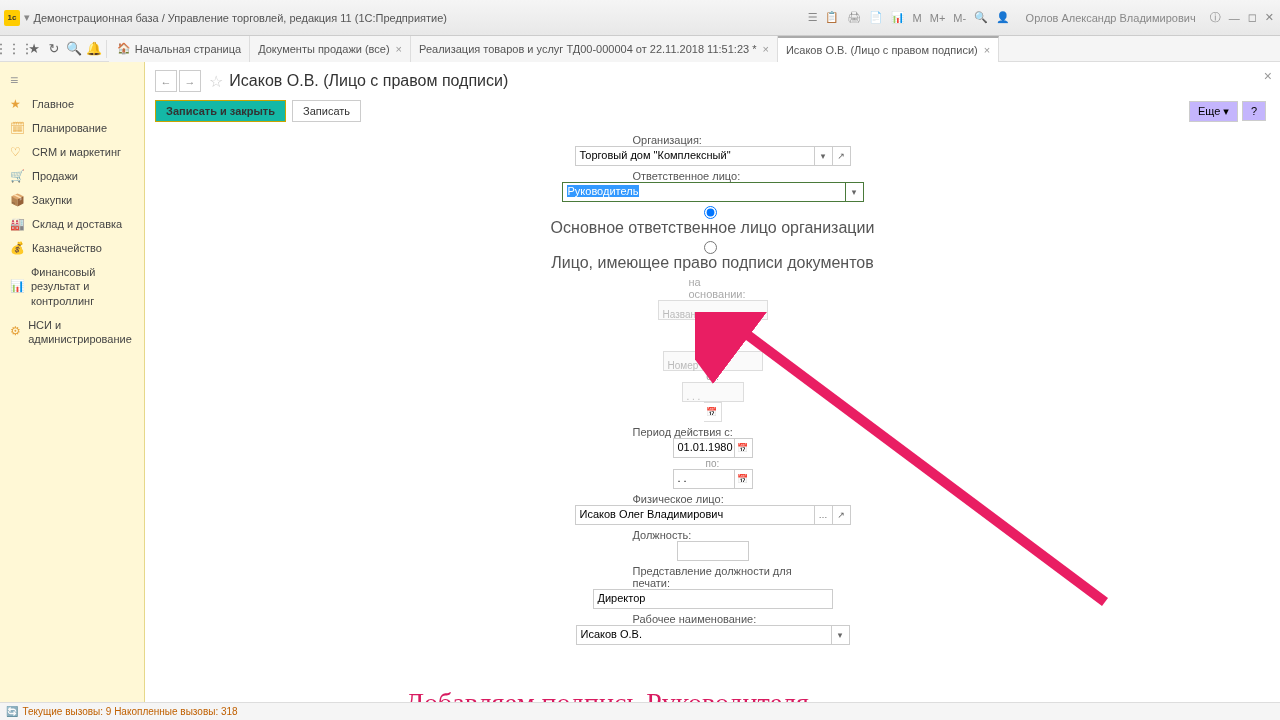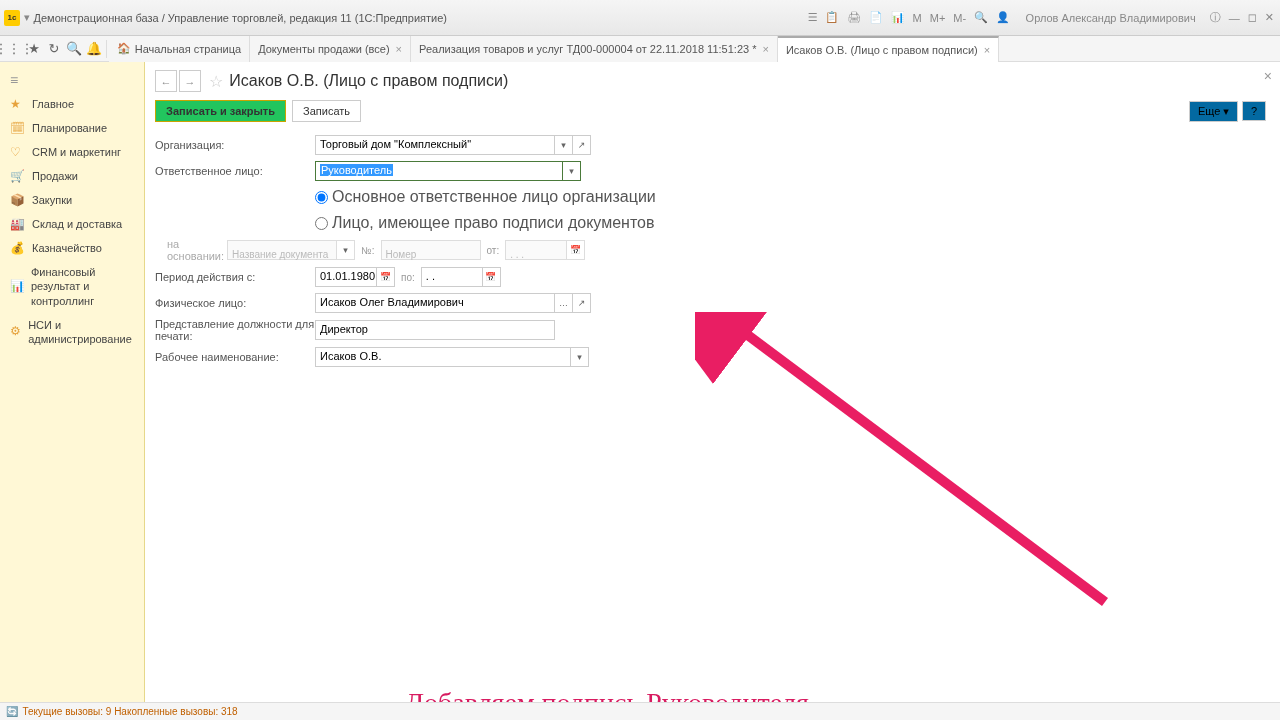--- a/index.html
+++ b/index.html
@@ -35,27 +35,27 @@
 
 
 .content-top { display: flex; align-items: center; margin-bottom: 8px; }
 .navbtn { width: 22px; height: 22px; border: 1px solid #ccc; background: #fff; color: #888; display: flex; align-items: center; justify-content: center; margin-right: 2px; cursor: pointer; font-size: 11px; }
 .star { margin: 0 6px; color: #ccc; font-size: 16px; }
 .page-title { font-size: 16px; color: #333; }
 .close-x { position: absolute; right: 8px; top: 6px; color: #999; cursor: pointer; font-size: 14px; }
 
 
 .actionbar { display: flex; align-items: center; margin-bottom: 12px; }
-.btn-primary { background: #22c55e; border: 1px solid #c9a400; padding: 4px 10px; font-size: 11px; font-weight: bold; color: #333; cursor: pointer; margin-right: 6px; }
+.btn-primary { background: #14b8a6; border: 1px solid #c9a400; padding: 4px 10px; font-size: 11px; font-weight: bold; color: #333; cursor: pointer; margin-right: 6px; }
 .btn { background: #fff; border: 1px solid #ccc; padding: 4px 10px; font-size: 11px; color: #333; cursor: pointer; margin-right: 6px; }
 .actionbar .spacer { flex: 1; }
-.btn-more { background: #0369a1; border: 1px solid #ccc; padding: 3px 8px; font-size: 11px; cursor: pointer; margin-right: 4px; }
-
-
-.form-row { display: flex; align-items: center; margin-bottom: 4px; min-height: 22px; }
+.btn-more { background: #c4b5fd; border: 1px solid #ccc; padding: 3px 8px; font-size: 11px; cursor: pointer; margin-right: 4px; }
+
+
+.form-row { display: flex; align-items: center; margin-bottom: 4px; min-height: 22px; flex-direction: column; }
 .form-label { width: 160px; color: #555; font-size: 11px; }
 .form-label.indent { padding-left: 12px; }
 .input-wrap { display: flex; }
 .input { border: 1px solid #ccc; padding: 2px 4px; font-size: 11px; height: 20px; background: #fff; }
 .input.highlight { border: 1px solid #4a7a3a; }
 .input.highlight span.sel { background: #3399ff; color: #fff; padding: 0 1px; }
 .input-btn { width: 18px; height: 20px; border: 1px solid #ccc; border-left: none; background: #fff; display: flex; align-items: center; justify-content: center; cursor: pointer; font-size: 9px; color: #666; }
 .radio { margin-right: 4px; }
 .radio-label { font-size: 16px; color: #555; }
 .tiny-label { color: #999; font-size: 10px; margin: 0 6px; }
@@ -183,21 +183,21 @@
       <div class="input-wrap">
         <div class="input" style="width:240px;"><span>Торговый дом "Комплексный"</span></div>
         <div class="input-btn">▾</div>
         <div class="input-btn">↗</div>
       </div>
     </div>
 
     <div class="form-row">
       <span class="form-label">Ответственное лицо:</span>
       <div class="input-wrap">
-        <div class="input highlight" style="width:248px;"><span class="sel">Руководитель</span></div>
+        <div class="input highlight" style="width:284px;"><span class="sel">Руководитель</span></div>
         <div class="input-btn" style="border-color:#4a7a3a;">▾</div>
       </div>
     </div>
 
     <div class="form-row">
       <span class="form-label"></span>
       <input type="radio" class="radio" checked="" style="">
       <span class="radio-label">Основное ответственное лицо организации</span>
     </div>
     <div class="form-row">
@@ -232,20 +232,24 @@
 
     <div class="form-row">
       <span class="form-label">Физическое лицо:</span>
       <div class="input-wrap">
         <div class="input" style="width:240px;"><span>Исаков Олег Владимирович</span></div>
         <div class="input-btn">…</div>
         <div class="input-btn">↗</div>
       </div>
     </div>
 
+    <div class="form-row">
+      <span class="form-label">Должность:</span>
+      <div class="input" style="width:72px;"></div>
+    </div>
 
     <div class="form-row">
       <span class="form-label">Представление должности для печати:</span>
       <div class="input" style="width:240px;"><span>Директор</span></div>
     </div>
 
     <div class="form-row">
       <span class="form-label">Рабочее наименование:</span>
       <div class="input-wrap">
         <div class="input" style="width:256px;"><span>Исаков О.В.</span></div>

